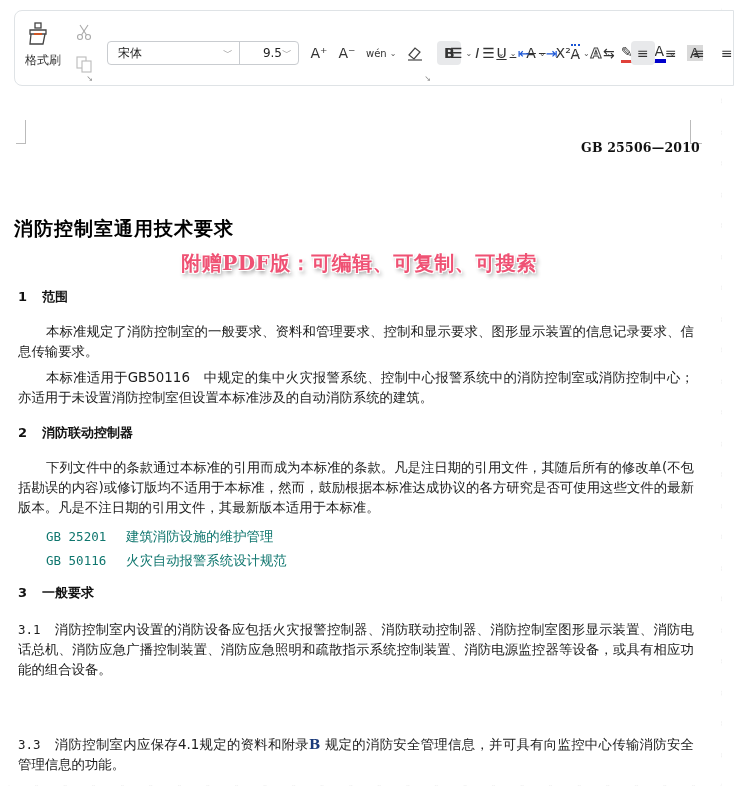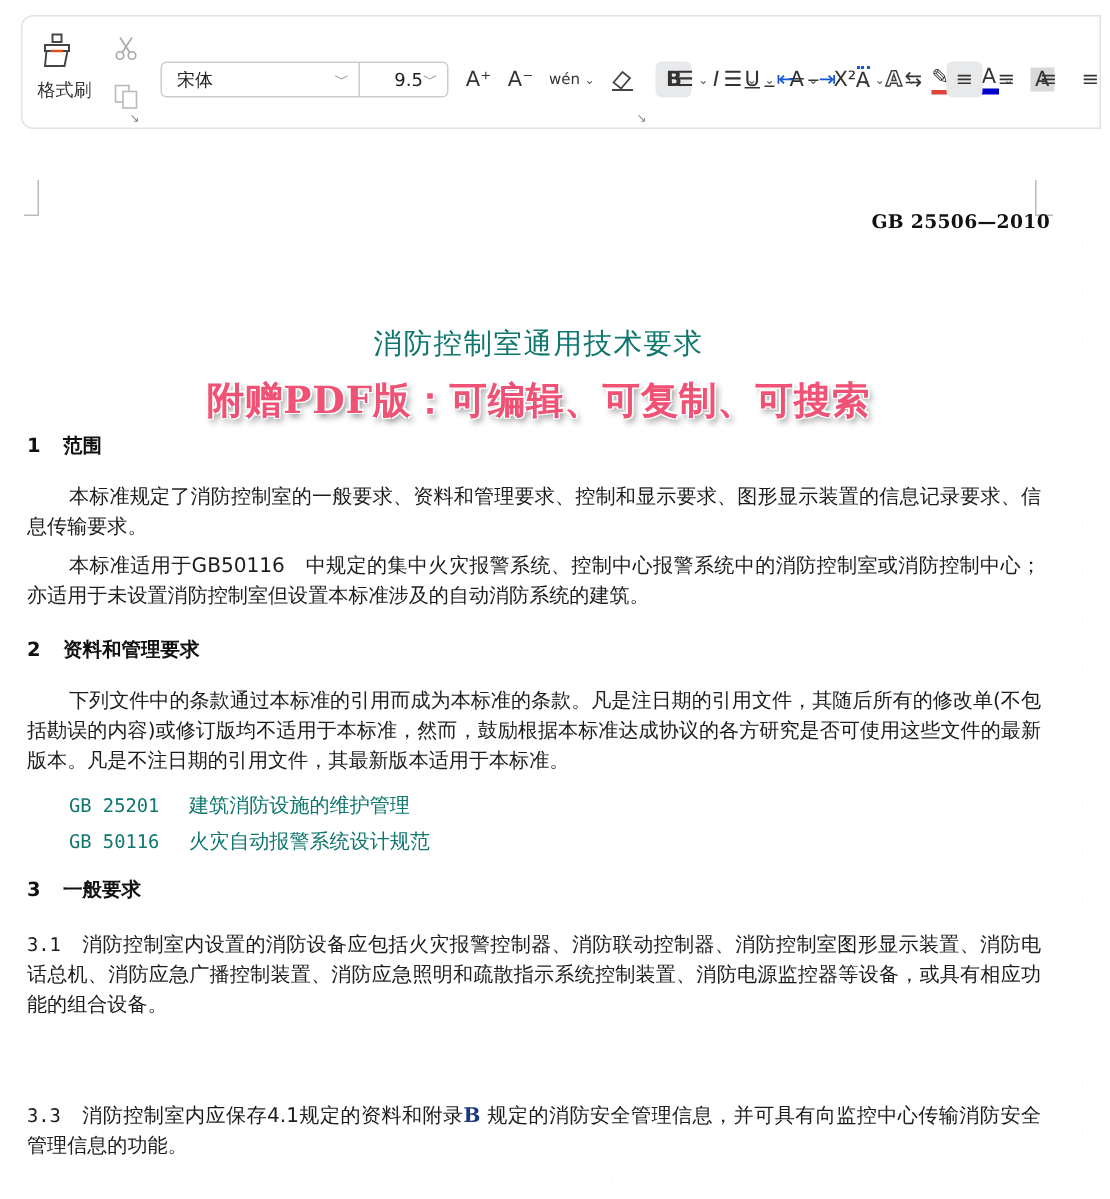--- a/index.html
+++ b/index.html
@@ -54,22 +54,22 @@
   .tbtn.active { background: #e8e9eb; }
   .tbtn .dd { font-size: 8px; color: #555; margin-left: 3px; }
 
   .para-group { flex: 1; padding: 10px 0 0 10px; }
 
   
   .doc { position: absolute; left: 14px; top: 90px; width: 690px; height: 690px; }
   .corner-l { position: absolute; left: 2px; top: 30px; width: 10px; height: 24px; border-right: 1px solid #bbb; border-bottom: 1px solid #bbb; }
   .corner-r { position: absolute; left: 676px; top: 30px; width: 12px; height: 24px; border-left: 1px solid #bbb; border-bottom: 1px solid #bbb; }
   .std-no { position: absolute; right: 4px; top: 50px; font-family: "DejaVu Serif", serif; font-weight: bold; font-size: 12.5px; color: #111; letter-spacing: 0.2px; }
-  .doc-title { position: absolute; left: 0; width: 690px; top: 126px; text-align: center; font-weight: normal; font-size: 19px; color: #0f766e; letter-spacing: 1px; }
-  .promo { position: absolute; left: 0; width: 690px; top: 160px; text-align: center; font-family: "DejaVu Serif", serif; font-weight: bold; font-size: 25px; color: #ef5274; letter-spacing: 0.5px;
+  .doc-title { position: absolute; left: 0; width: 690px; top: 126px; text-align: left; font-weight: bold; font-size: 19px; color: #000000; letter-spacing: 1px; }
+  .promo { position: absolute; left: 0; width: 690px; top: 160px; text-align: center; font-family: "DejaVu Serif", serif; font-weight: bold; font-size: 20px; color: #ef5274; letter-spacing: 0.5px;
     text-shadow: 1px 1px 0 #fff, -1px -1px 0 #fff, 1px -1px 0 #fff, -1px 1px 0 #fff, 2px 3px 4px rgba(0,0,0,0.45); }
   .h { position: absolute; left: 4px; font-weight: bold; font-size: 13px; color: #111; }
   .h .num { display: inline-block; width: 24px; }
   .p { position: absolute; left: 4px; width: 676px; font-size: 13.4px; line-height: 20px; color: #1c1c1c; text-align: justify; }
   .p.indent { text-indent: 28px; }
   .ref { position: absolute; left: 32px; font-size: 13.4px; color: #0f766e; }
   .ref .code { display: inline-block; width: 80px; font-family: "DejaVu Sans Mono", monospace; font-size: 12.5px; }
   .clause-no { font-family: "DejaVu Sans Mono", monospace; font-size: 12.5px; margin-right: 14px; }
   .ann { font-family: "DejaVu Serif", serif; font-weight: bold; color: #1a3a7a; }
 </style>
@@ -241,21 +241,21 @@
   <div class="doc-title">消防控制室通用技术要求</div>
   <div class="promo">附赠PDF版：可编辑、可复制、可搜索</div>
 
   <div class="h" style="top:198px;">
     <span class="num">1</span><span>范围</span>
   </div>
   <div class="p indent" style="top:232px;">本标准规定了消防控制室的一般要求、资料和管理要求、控制和显示要求、图形显示装置的信息记录要求、信息传输要求。</div>
   <div class="p indent" style="top:278px;">本标准适用于GB50116　中规定的集中火灾报警系统、控制中心报警系统中的消防控制室或消防控制中心；亦适用于未设置消防控制室但设置本标准涉及的自动消防系统的建筑。</div>
 
   <div class="h" style="top:334px;">
-    <span class="num">2</span><span>资料和管理要求</span>
+    <span class="num">2</span><span>消防联动控制器</span>
   </div>
   <div class="p indent" style="top:368px;">下列文件中的条款通过本标准的引用而成为本标准的条款。凡是注日期的引用文件，其随后所有的修改单(不包括勘误的内容)或修订版均不适用于本标准，然而，鼓励根据本标准达成协议的各方研究是否可使用这些文件的最新版本。凡是不注日期的引用文件，其最新版本适用于本标准。</div>
   <div class="ref" style="top:438px;">
     <span class="code">GB 25201</span><span>建筑消防设施的维护管理</span>
   </div>
   <div class="ref" style="top:462px;">
     <span class="code">GB 50116</span><span>火灾自动报警系统设计规范</span>
   </div>
 
   <div class="h" style="top:494px;">

